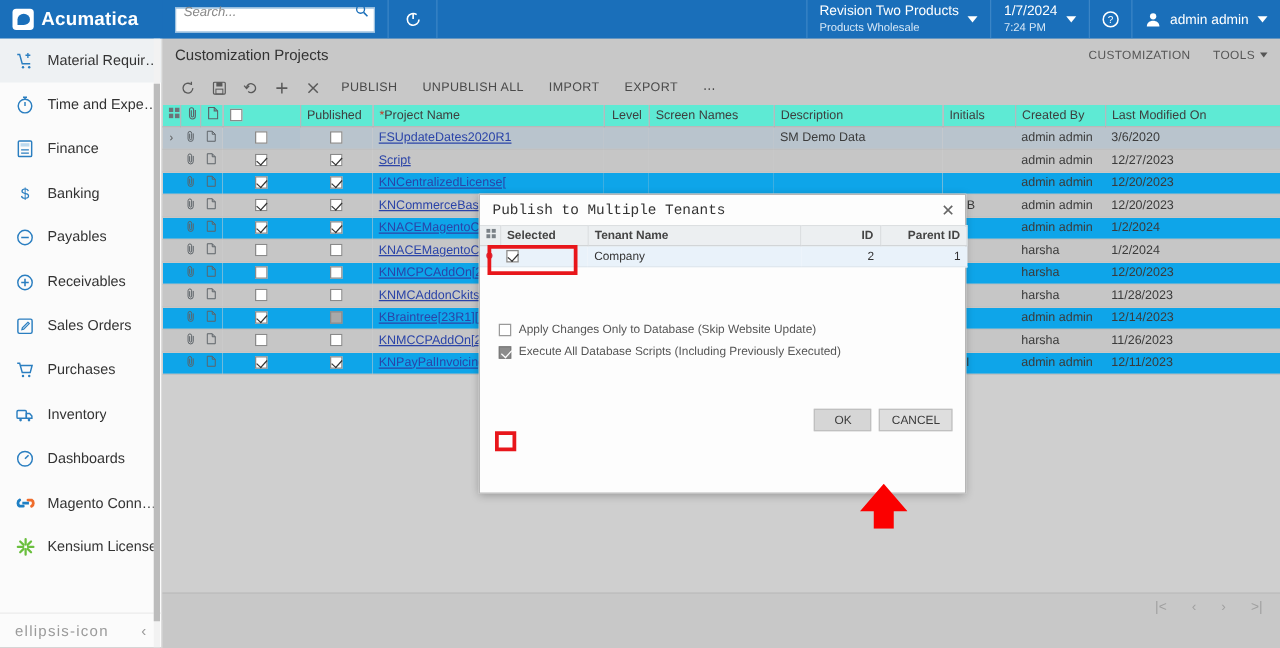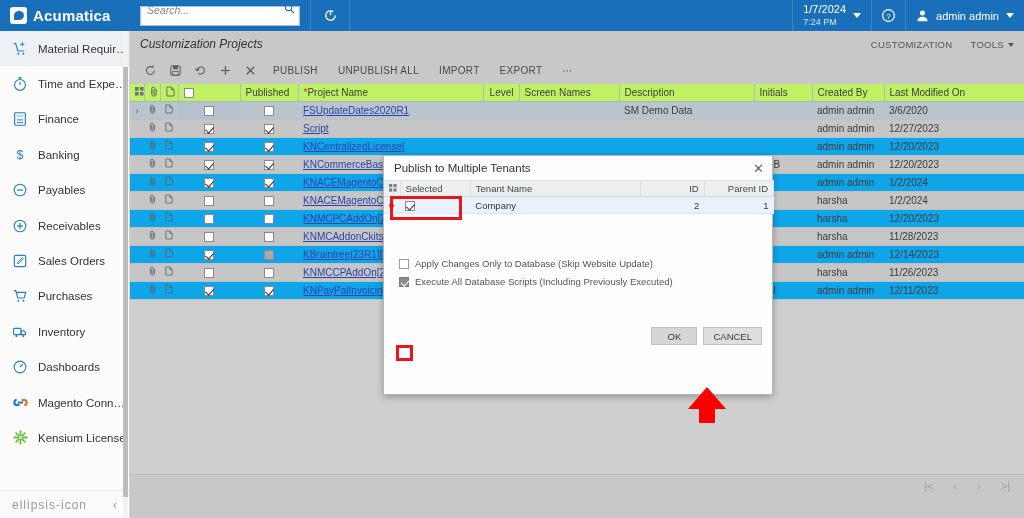--- a/index.html
+++ b/index.html
@@ -98,21 +98,21 @@
 
   
   .main {
     position: absolute; top: 31px; left: 130px; width: 894px; height: 487px;
     background: #c8c8c8;
   }
   .page-head {
     height: 26px; display: flex; align-items: center;
     padding: 0 10px; justify-content: space-between;
   }
-  .page-title { font-size: 12px; color: #333; font-style: italic; }
+  .page-title { font-size: 12px; color: #333; }
   .head-links { display: flex; gap: 18px; align-items: center; }
   .head-link { font-size: 9.5px; color: #555; letter-spacing: .3px; cursor: pointer; text-align: center; }
   .head-link .chev-sm {
     display:inline-block; width:0; height:0; margin-left:4px;
     border-left:3px solid transparent; border-right:3px solid transparent;
     border-top:4px solid #555; vertical-align: middle;
   }
 
   .toolbar {
     height: 27px; display: flex; align-items: center; gap: 0px; padding-left: 8px;
@@ -126,21 +126,21 @@
     font-size: 10px; color: #4a4a4a; letter-spacing: .3px; cursor: pointer;
   }
 
   
   .grid-wrap {
     position: absolute; top: 53px; left: 0; width: 894px; height: 412px;
     background: #cfcfcf;
   }
   table.grid { width: 894px; border-collapse: collapse; table-layout: fixed; }
   table.grid th {
-    background: #bef264; height: 17px; font-size: 10px; font-weight: normal;
+    background: #5eead4; height: 17px; font-size: 10px; font-weight: normal;
     color: #3e3e3e; text-align: left; padding: 0 5px;
     border-right: 1px solid #b4b9bd; border-bottom: 1px solid #aeb3b7;
     white-space: nowrap; overflow: hidden;
   }
   table.grid th.num { text-align: right; }
   table.grid td {
     height: 18px; font-size: 10px; color: #3b3b3b; padding: 0 5px;
     border-bottom: 1px solid #c0c0c0; white-space: nowrap; overflow: hidden;
   }
   tr.row-even td { background: #0ea5e9; }
@@ -173,25 +173,25 @@
   
   .modal {
     position: absolute; left: 383px; top: 155px; width: 390px; height: 240px;
     background: #fdfdfd; border: 1px solid #b6b6b6;
     box-shadow: 0 2px 7px rgba(0,0,0,.28);
   }
   .modal-head {
     height: 24px; display: flex; align-items: center; justify-content: space-between;
     padding: 0 8px 0 10px; background: #fdfdfd;
   }
-  .modal-title { font-size: 11.5px; color: #333; }
+  .modal-title { font-size: 11.5px; color: #333; font-family: Liberation Mono, monospace; }
   .modal-close { color: #666; font-size: 13px; cursor: pointer; line-height: 1; }
   table.mgrid { width: 390px; border-collapse: collapse; table-layout: fixed; }
   table.mgrid th {
-    background: #eceff1; height: 16px; font-size: 9.5px; font-weight: normal;
+    background: #eceff1; height: 16px; font-size: 9.5px; font-weight: bold;
     color: #444; text-align: left; padding: 0 5px;
     border-right: 1px solid #dcdfe1; border-top: 1px solid #dcdfe1;
     border-bottom: 1px solid #d2d5d7; white-space: nowrap;
   }
   table.mgrid th.num { text-align: right; }
   table.mgrid td {
     height: 17px; font-size: 9.5px; color: #333; padding: 0 5px;
     background: #e9f2fa; border-bottom: 1px solid #dde5ec; white-space: nowrap;
   }
   table.mgrid td.num { text-align: right; }
@@ -261,20 +261,27 @@
 
     <div class="refresh-cell">
       <svg width="15" height="15" viewBox="0 0 16 16">
         <path d="M13 8a5 5 0 1 1-2-4" fill="none" stroke="#fff" stroke-width="1.4"></path>
         <line x1="8" y1="3.4" x2="8" y2="7.6" stroke="#fff" stroke-width="1.4"></line>
       </svg>
     </div>
 
     <div class="spacer"></div>
 
+    <div class="tb-cell">
+      <div class="tb-two-line">
+        <div class="tb-l1">Revision Two Products</div>
+        <div class="tb-l2">Products Wholesale</div>
+      </div>
+      <span class="chev"></span>
+    </div>
 
     <div class="tb-cell">
       <div class="tb-two-line">
         <div class="tb-l1">1/7/2024</div>
         <div class="tb-l2">7:24 PM</div>
       </div>
       <span class="chev"></span>
     </div>
 
     <div class="help-cell">

